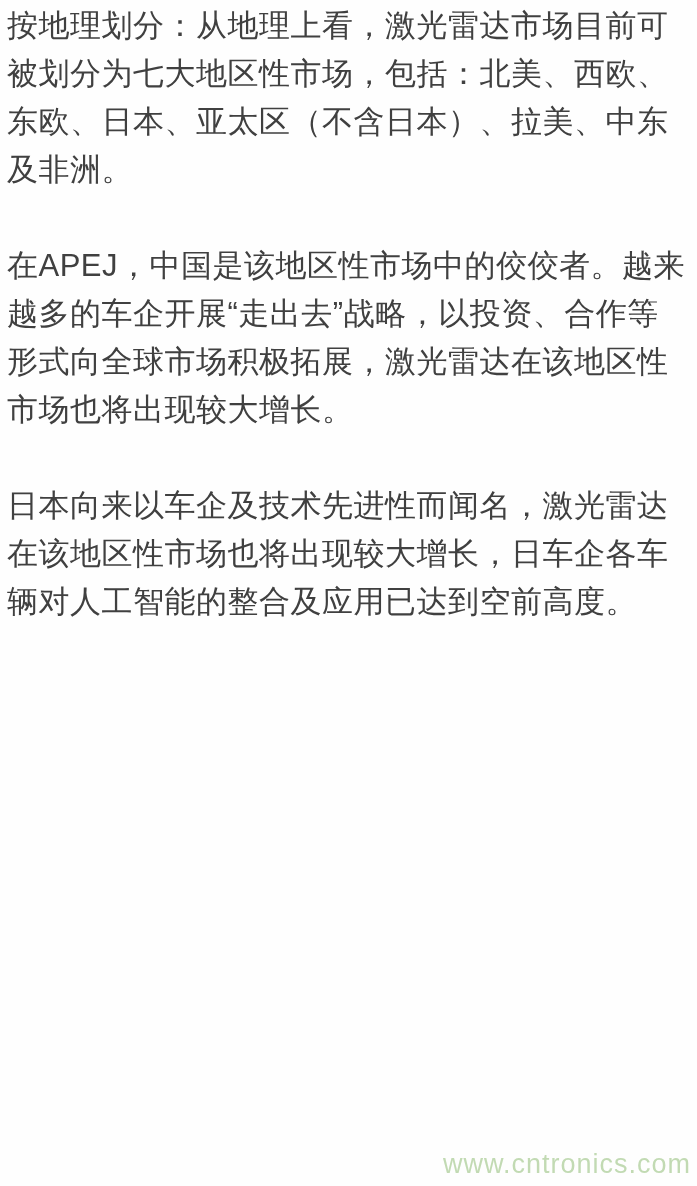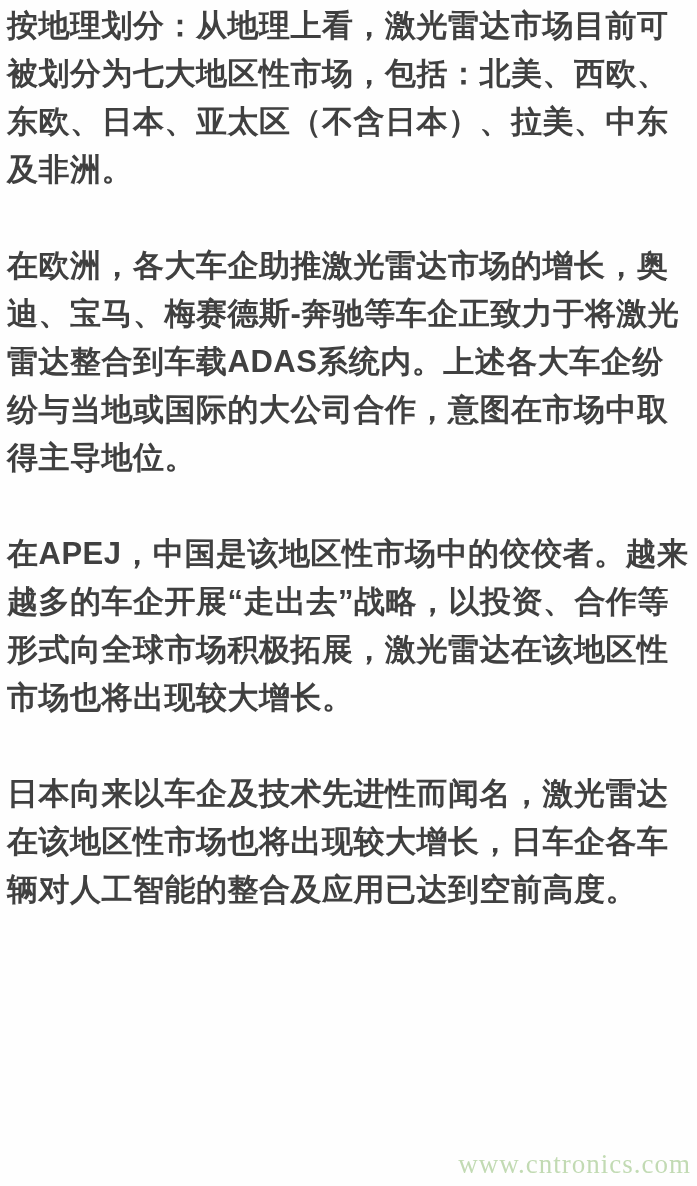--- a/index.html
+++ b/index.html
@@ -18,42 +18,40 @@
     padding: 2px 7px 0 7px;
     color: #404040;
     font-size: 31px;
     line-height: 48px;
     letter-spacing: 0.5px;
     word-break: break-all;
     overflow-wrap: break-word;
   }
   .article p {
     margin: 0 0 48px 0;
-    font-weight: bold;
   }
   .article p:last-child {
     margin-bottom: 0;
   }
   .watermark {
     position: absolute;
     right: 6px;
     bottom: 8px;
     font-size: 27px;
     line-height: 27px;
     color: #aecf9b;
     opacity: 0.75;
     letter-spacing: 1px;
     pointer-events: none;
     z-index: 5;
-    font-family: Liberation Serif, serif;
+    font-family: Liberation Sans, sans-serif;
   }
 </style>
 </head>
 <body>
 
 <div class="article">
   <p>按地理划分：从地理上看，激光雷达市场目前可被划分为七大地区性市场，包括：北美、西欧、东欧、日本、亚太区（不含日本）、拉美、中东及非洲。</p>
-  <p>在欧洲，各大车企助推激光雷达市场的增长，奥迪、宝马、梅赛德斯-奔驰等车企正致力于将激光雷达整合到车载ADAS系统内。上述各大车企纷纷与当地或国际的大公司合作，意图在市场中取得主导地位。</p>
   <p>在APEJ，中国是该地区性市场中的佼佼者。越来越多的车企开展“走出去”战略，以投资、合作等形式向全球市场积极拓展，激光雷达在该地区性市场也将出现较大增长。</p>
   <p>日本向来以车企及技术先进性而闻名，激光雷达在该地区性市场也将出现较大增长，日车企各车辆对人工智能的整合及应用已达到空前高度。</p>
 </div>
 
 <div class="watermark">www.cntronics.com</div>
 
 </body></html>

